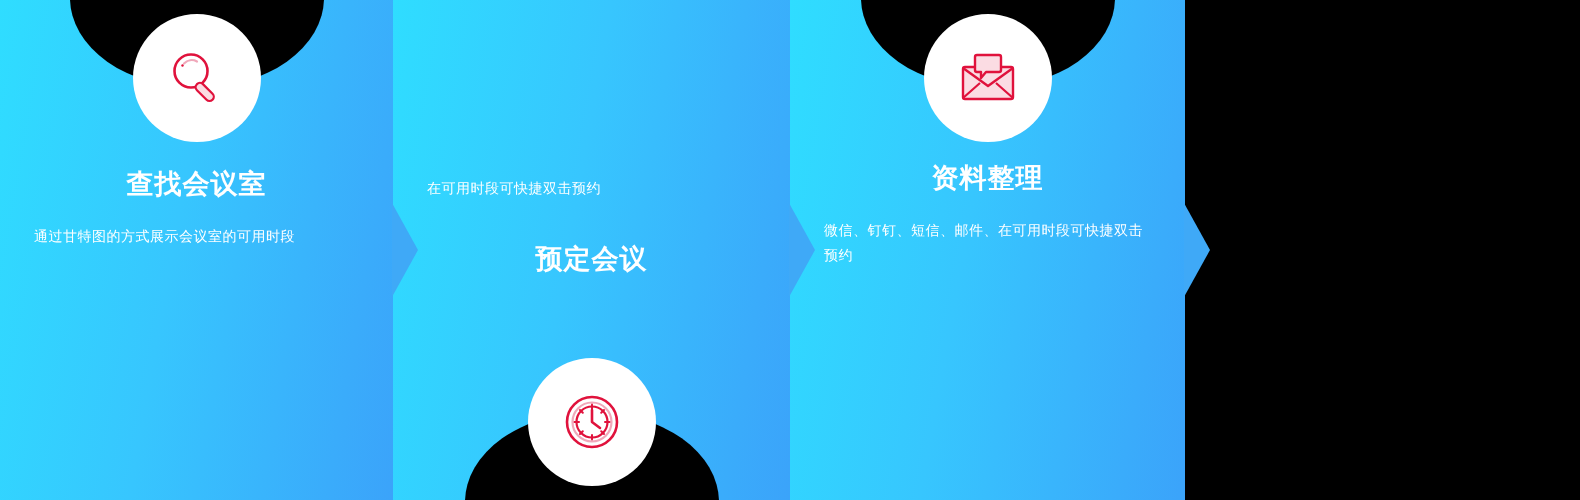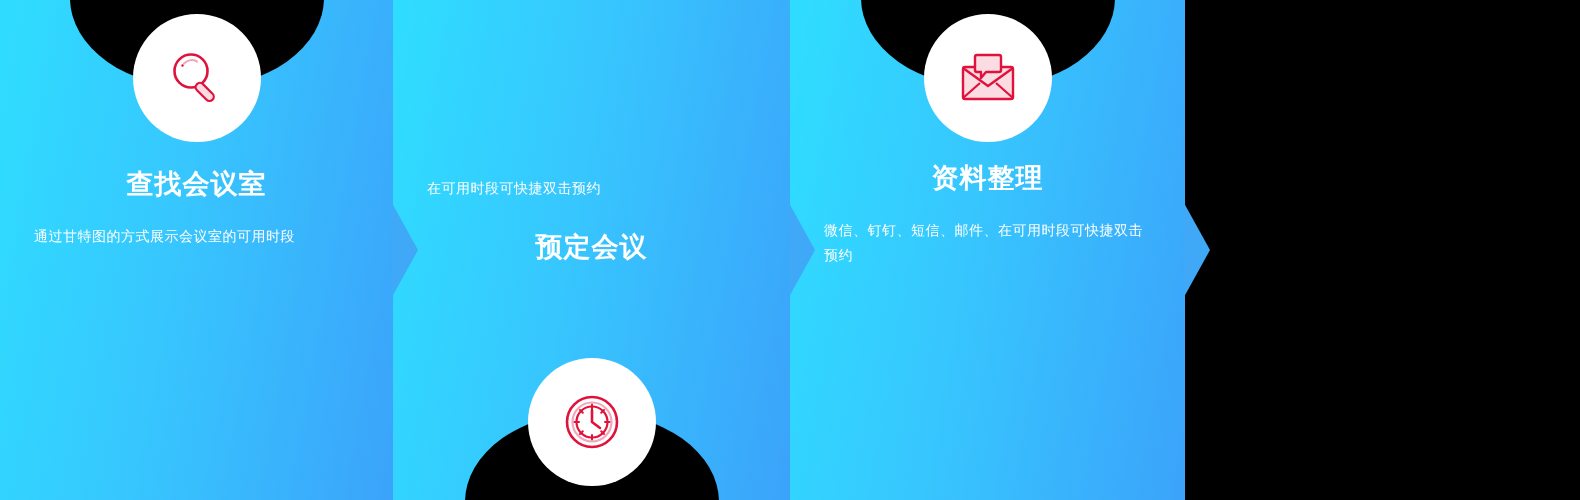--- a/index.html
+++ b/index.html
@@ -100,21 +100,21 @@
     text-align: left;
     letter-spacing: 0.5px;
   }
 
   
   .layout-top .title { margin-top: 0; }
   .layout-top .desc  { margin-top: 24px; }
 
   
   .layout-bottom .desc  { margin-top: 0; }
-  .layout-bottom .title { margin-top: 30px; }
+  .layout-bottom .title { margin-top: 42px; }
 
   
   .arrow {
     position: absolute;
     top: 250px;
     width: 26px;
     height: 94px;
     z-index: 6;
     transform: translateY(-50%);
     pointer-events: none;

